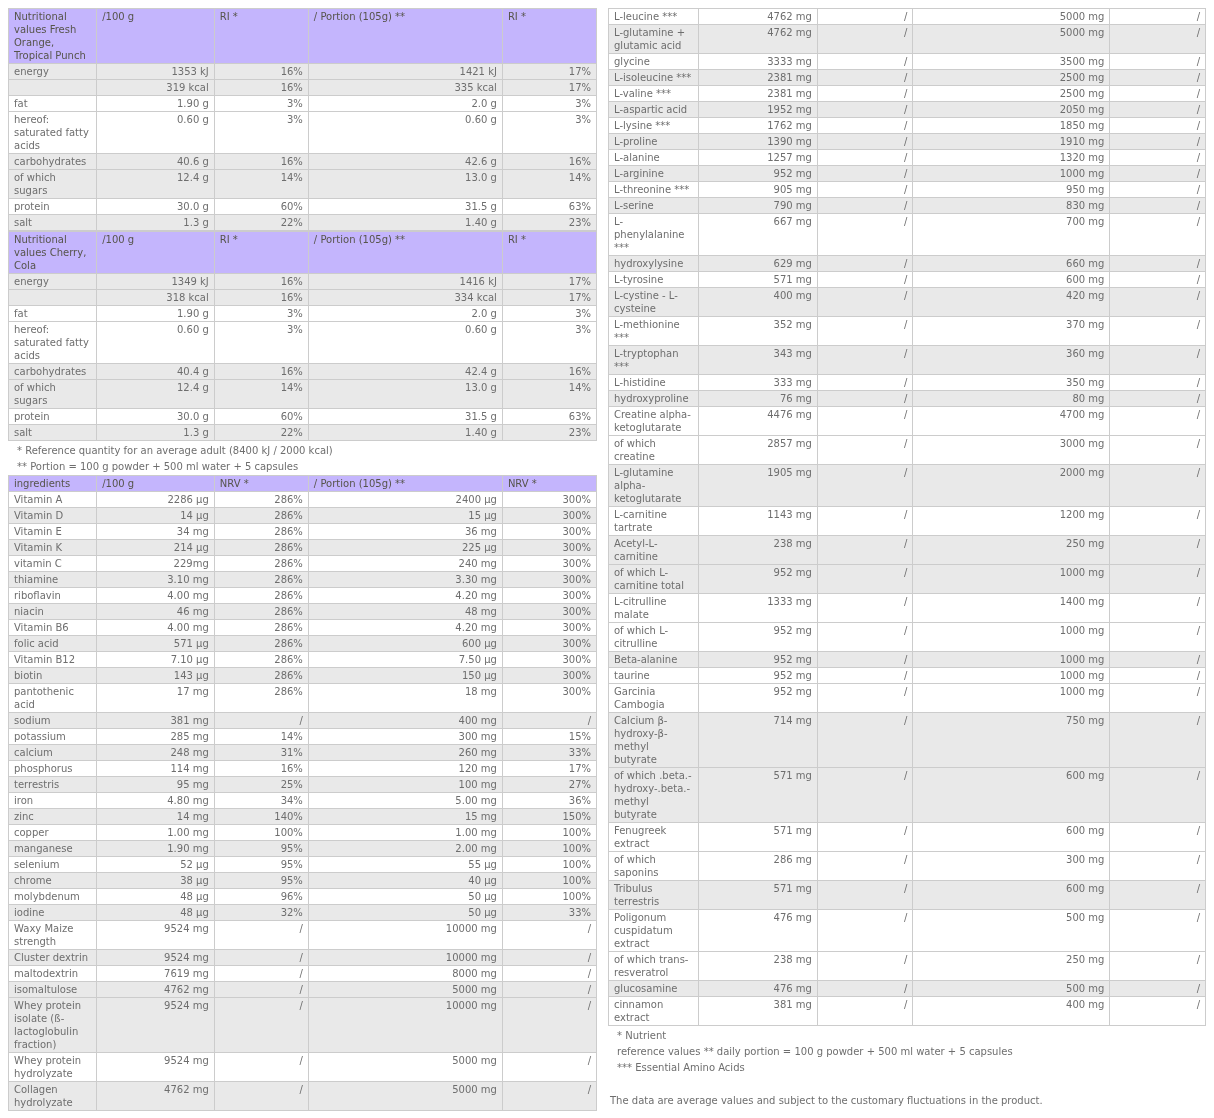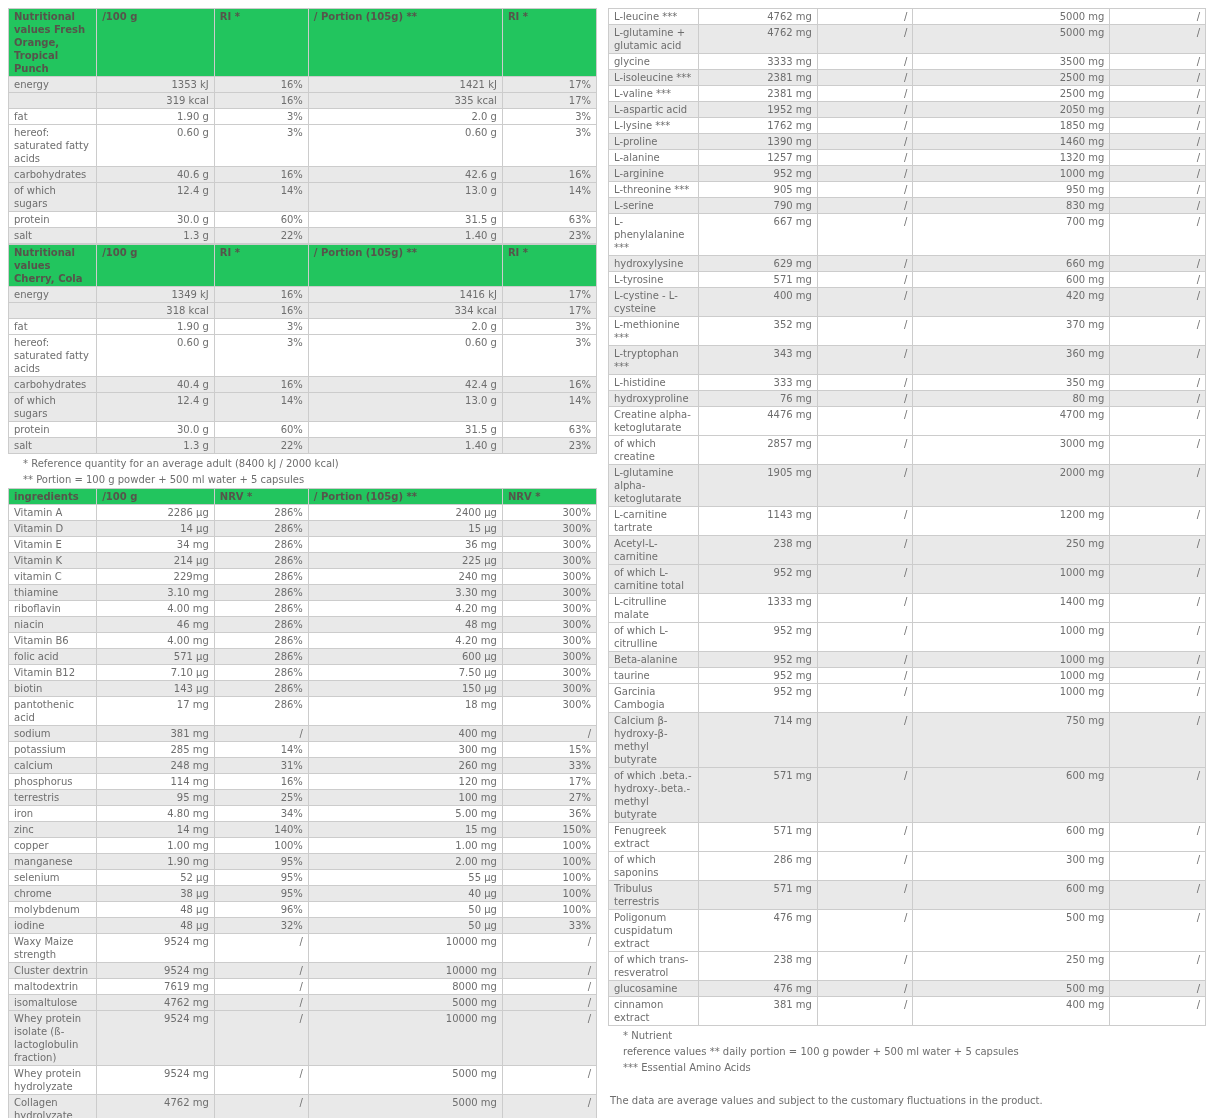--- a/index.html
+++ b/index.html
@@ -19,35 +19,35 @@
     table-layout:fixed;
   }
   th, td {
     border:1px solid #cccccc;
     padding:1px 5px;
     vertical-align:top;
     line-height:13px;
     overflow:hidden;
   }
   thead th {
-    background:#22c55e;
+    background:#c4b5fd;
     color:#56544b;
-    font-weight:bold;
+    font-weight:normal;
     text-align:left;
   }
   thead th.num { text-align:left; }
   td.num { text-align:right; }
   tr.shaded td { background:#e9e9e9; }
   td { background:#ffffff; }
   col.c-label   { width:15%; }
   col.c-per100  { width:20%; }
   col.c-ri      { width:16%; }
   col.c-portion { width:33%; }
   col.c-ri2     { width:16%; }
-  .note { margin:3px 0 2px 15px; line-height:13px; color:#6e6e6e; }
+  .note { margin:3px 0 2px 9px; line-height:13px; color:#6e6e6e; }
   .notes-block { margin:1px 0 2px 0; }
   .disclaimer { margin:20px 0 0 2px; line-height:13px; color:#6e6e6e; }
 </style>
 </head>
 <body>
 
 <div class="wrap">
 
   <div class="col col-left">
 
@@ -521,21 +521,21 @@
             <td>L-lysine ***</td>
             <td class="num">1762 mg</td>
             <td class="num">/</td>
             <td class="num">1850 mg</td>
             <td class="num">/</td>
           </tr>
           <tr class="shaded">
             <td>L-proline</td>
             <td class="num">1390 mg</td>
             <td class="num">/</td>
-            <td class="num">1460 mg</td>
+            <td class="num">1910 mg</td>
             <td class="num">/</td>
           </tr>
           <tr>
             <td>L-alanine</td>
             <td class="num">1257 mg</td>
             <td class="num">/</td>
             <td class="num">1320 mg</td>
             <td class="num">/</td>
           </tr>
           <tr class="shaded">

